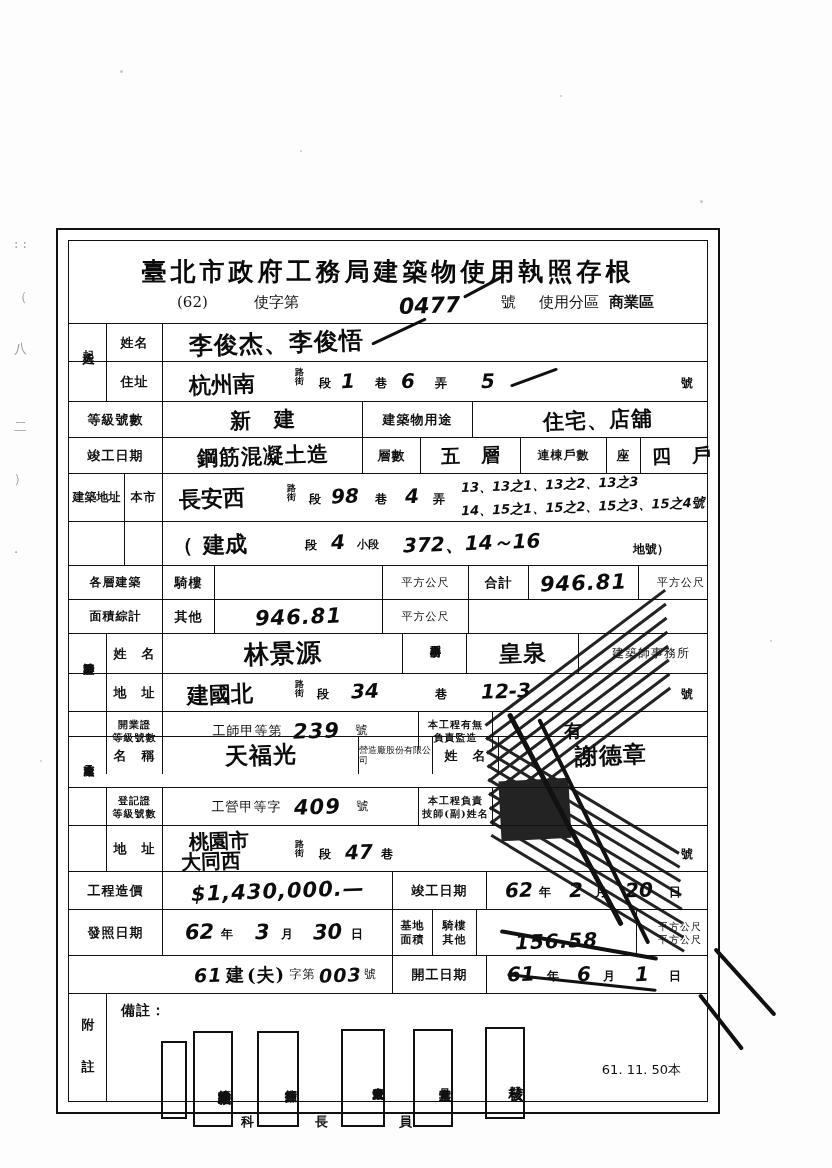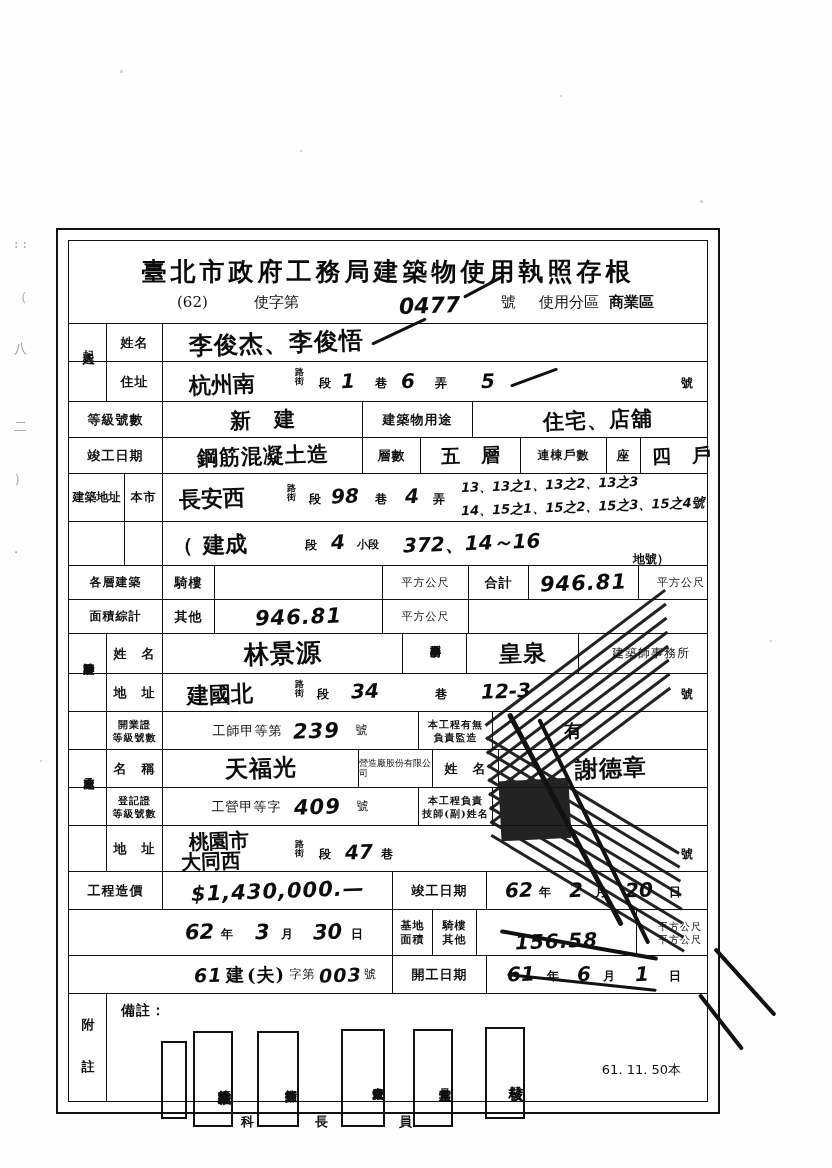--- a/index.html
+++ b/index.html
@@ -312,21 +312,21 @@
       <div class="row" style="top:280px; height:44px;">
         <div class="cell b-r" style="left:0; width:56px;"></div>
         <div class="cell b-r" style="left:56px; width:38px;"></div>
         <div class="cell" style="left:94px; width:560px;"></div>
         <span class="val" style="left:104px; top:10px; font-size:20px;">（</span>
         <span class="val hw" style="left:134px; top:8px; font-size:22px;">建成</span>
         <span class="val" style="left:236px; top:15px; font-size:12px;">段</span>
         <span class="val hw num" style="left:262px; top:8px; font-size:20px;">4</span>
         <span class="val" style="left:288px; top:15px; font-size:11px;">小段</span>
         <span class="val hw num" style="left:334px; top:8px; font-size:20px;">372、14～16</span>
-        <span class="val" style="left:564px; top:29px; font-size:12px;">地號）</span>
+        <span class="val" style="left:564px; top:19px; font-size:12px;">地號）</span>
       </div>
 
       <div class="row" style="top:324px; height:34px;">
         <div class="cell b-r lbl" style="left:0; width:94px; font-size:12px;">各層建築</div>
         <div class="cell b-r lbl" style="left:94px; width:52px;">騎樓</div>
         <div class="cell b-r" style="left:146px; width:168px;"></div>
         <div class="cell b-r" style="left:314px; width:86px; font-size:11px;">平方公尺</div>
         <div class="cell b-r lbl" style="left:400px; width:60px;">合計</div>
         <div class="cell b-r" style="left:460px; width:110px;">
           <span class="hw num" style="font-size:21px;">946.81</span>
@@ -387,21 +387,21 @@
         </div>
         <div class="cell b-r vcell lbl" style="left:350px; width:74px; font-size:10px; line-height:1.3;">
           <span>本工程有無</span>
           <span>負責監造</span>
         </div>
         <div class="cell" style="left:424px; width:230px;">
           <span class="hw" style="font-size:18px; margin-right:70px;">有</span>
         </div>
       </div>
 
-      <div class="row" style="top:508px; height:38px;">
+      <div class="row" style="top:495px; height:38px;">
         <div class="cell b-r" style="left:0; width:38px;">
           <span class="lbl" style="writing-mode:vertical-rl; font-size:11px; letter-spacing:0;">承造廠商</span>
         </div>
         <div class="cell b-r lbl" style="left:38px; width:56px;">名　稱</div>
         <div class="cell b-r" style="left:94px; width:196px;">
           <span class="hw" style="font-size:23px;">天福光</span>
         </div>
         <div class="cell b-r tiny" style="left:290px; width:74px; line-height:1.1;">營造廠股份有限公司</div>
         <div class="cell b-r lbl" style="left:364px; width:66px;">姓　名</div>
         <div class="cell" style="left:430px; width:224px;">
@@ -449,20 +449,21 @@
         <div class="cell" style="left:418px; width:236px;"></div>
         <span class="val hw num" style="left:436px; top:6px; font-size:20px;">62</span>
         <span class="val" style="left:470px; top:12px; font-size:12px;">年</span>
         <span class="val hw num" style="left:500px; top:6px; font-size:20px;">2</span>
         <span class="val" style="left:526px; top:12px; font-size:12px;">月</span>
         <span class="val hw num" style="left:556px; top:6px; font-size:20px;">20</span>
         <span class="val" style="left:600px; top:12px; font-size:12px;">日</span>
       </div>
 
       <div class="row" style="top:668px; height:46px;">
+        <div class="cell b-r lbl" style="left:0; width:94px;">發照日期</div>
         <div class="cell b-r" style="left:94px; width:230px;"></div>
         <span class="val hw num" style="left:116px; top:10px; font-size:21px;">62</span>
         <span class="val" style="left:152px; top:16px; font-size:12px;">年</span>
         <span class="val hw num" style="left:186px; top:10px; font-size:21px;">3</span>
         <span class="val" style="left:212px; top:16px; font-size:12px;">月</span>
         <span class="val hw num" style="left:244px; top:10px; font-size:21px;">30</span>
         <span class="val" style="left:282px; top:16px; font-size:12px;">日</span>
 
         <div class="cell b-r vcell lbl" style="left:324px; width:40px; font-size:11px; line-height:1.25;">
           <span>基地</span>

